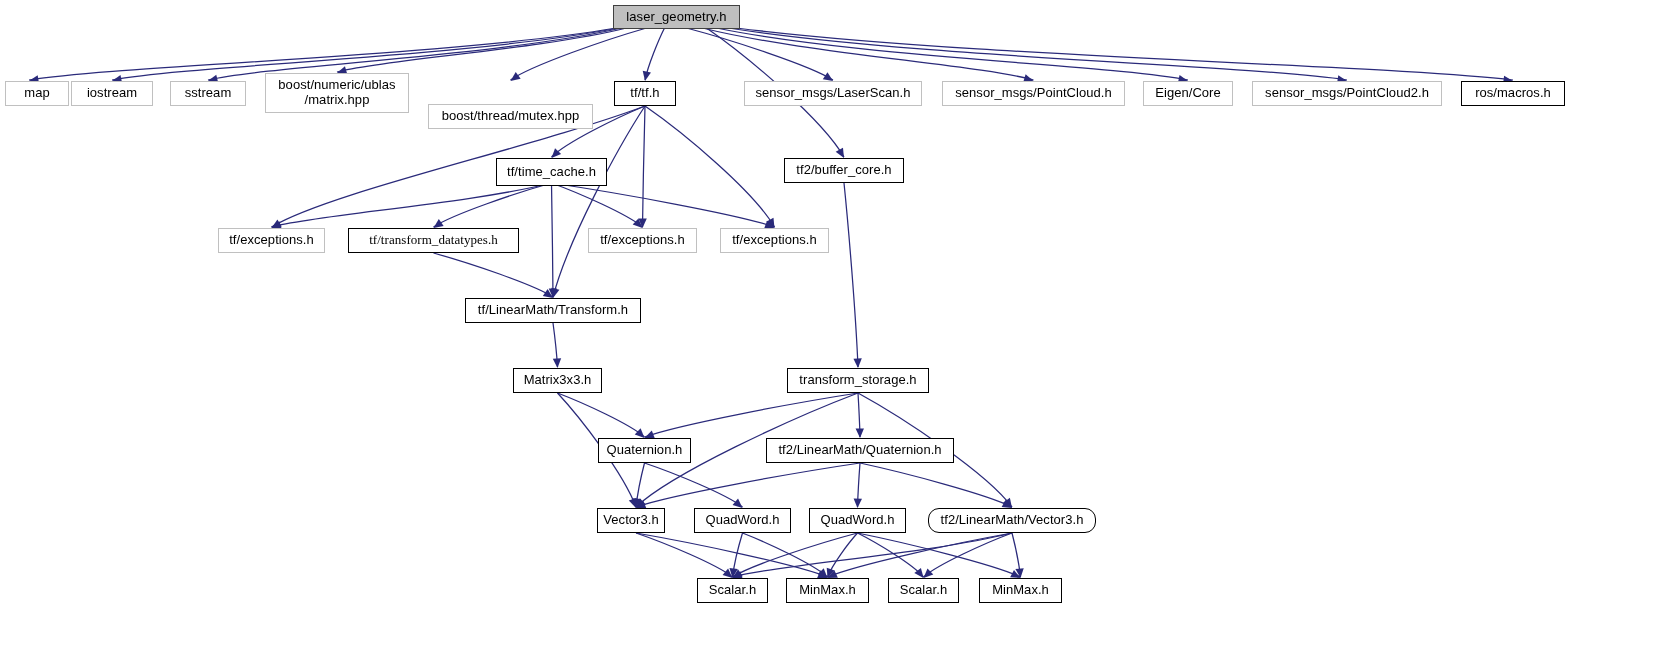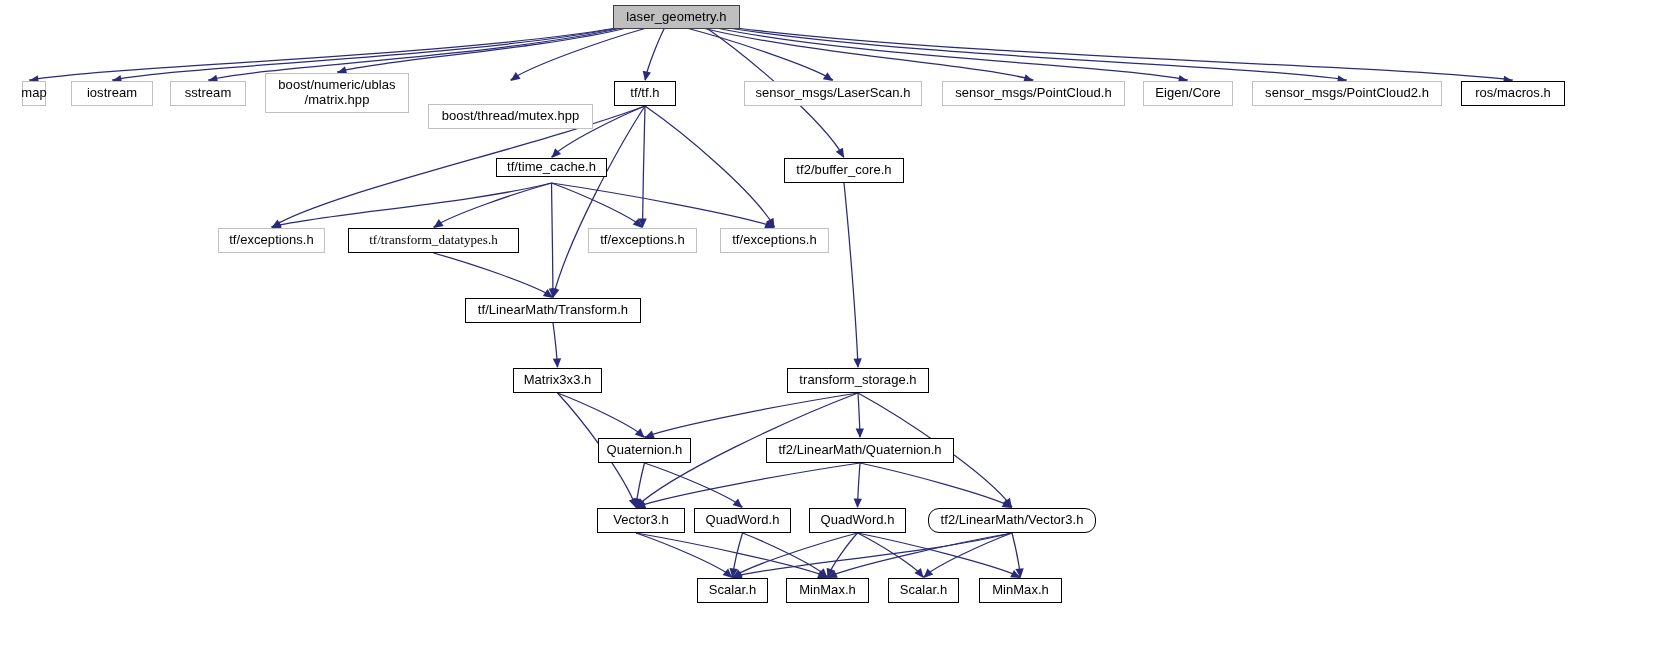--- a/index.html
+++ b/index.html
@@ -143,44 +143,44 @@
       <polygon points="732.5,578 740.3808462932654,571.2337409374217 742.8084226763162,579.2753124818684" fill="#2a2a7a"></polygon>
       <path d="M 1012 533 C 956.65 542.9, 857.02 564.5, 827.5 577" fill="none" stroke="#2a2a7a" stroke-width="1.25"></path>
       <polygon points="827.5,578 834.3926969273738,570.2294962153428 837.8861796821972,577.8685785058899" fill="#2a2a7a"></polygon>
       <path d="M 1012 533 C 985.45 542.9, 937.66 564.5, 923.5 577" fill="none" stroke="#2a2a7a" stroke-width="1.25"></path>
       <polygon points="923.5,578 927.4776855691465,568.4047919505097 933.2740045557981,574.4844865320642" fill="#2a2a7a"></polygon>
       <path d="M 1012 533 C 1014.55 542.9, 1019.14 564.5, 1020.5 577" fill="none" stroke="#2a2a7a" stroke-width="1.25"></path>
       <polygon points="1020.5,578 1015.3689340525201,568.968822765408 1023.7266312436178,568.12686215949" fill="#2a2a7a"></polygon>
     </svg>
   <div id="nodes">
       <div class="node root" style="left: 613px; top: 5px; width: 127px; height: 24px;">laser_geometry.h</div>
-      <div class="node leaf" style="left: 22px; top: 81px; width: 24px; height: 25px;">map</div>
+      <div class="node leaf" style="left: 5px; top: 81px; width: 64px; height: 25px;">map</div>
       <div class="node leaf" style="left: 71px; top: 81px; width: 82px; height: 25px;">iostream</div>
       <div class="node leaf" style="left: 170px; top: 81px; width: 76px; height: 25px;">sstream</div>
       <div class="node leaf" style="left: 265px; top: 73px; width: 144px; height: 40px;">boost/numeric/ublas
 /matrix.hpp</div>
       <div class="node leaf" style="left: 428px; top: 81px; width: 165px; height: 25px; margin-top: 23px;">boost/thread/mutex.hpp</div>
       <div class="node internal" style="left: 614px; top: 81px; width: 62px; height: 25px;">tf/tf.h</div>
       <div class="node leaf" style="left: 744px; top: 81px; width: 178px; height: 25px;">sensor_msgs/LaserScan.h</div>
       <div class="node leaf" style="left: 942px; top: 81px; width: 183px; height: 25px;">sensor_msgs/PointCloud.h</div>
       <div class="node leaf" style="left: 1143px; top: 81px; width: 90px; height: 25px;">Eigen/Core</div>
       <div class="node leaf" style="left: 1252px; top: 81px; width: 190px; height: 25px;">sensor_msgs/PointCloud2.h</div>
       <div class="node internal" style="left: 1461px; top: 81px; width: 104px; height: 25px;">ros/macros.h</div>
-      <div class="node internal" style="left: 496px; top: 158px; width: 111px; height: 19px;">tf/time_cache.h</div>
+      <div class="node internal" style="left: 496px; top: 158px; width: 111px; height: 28px;">tf/time_cache.h</div>
       <div class="node internal" style="left: 784px; top: 158px; width: 120px; height: 25px;">tf2/buffer_core.h</div>
       <div class="node leaf" style="left: 218px; top: 228px; width: 107px; height: 25px;">tf/exceptions.h</div>
       <div class="node internal" style="left: 348px; top: 228px; width: 171px; height: 25px; font-family: Liberation Serif, serif;">tf/transform_datatypes.h</div>
       <div class="node leaf" style="left: 588px; top: 228px; width: 109px; height: 25px;">tf/exceptions.h</div>
       <div class="node leaf" style="left: 720px; top: 228px; width: 109px; height: 25px;">tf/exceptions.h</div>
       <div class="node internal" style="left: 465px; top: 298px; width: 176px; height: 25px;">tf/LinearMath/Transform.h</div>
       <div class="node internal" style="left: 513px; top: 368px; width: 89px; height: 25px;">Matrix3x3.h</div>
       <div class="node internal" style="left: 787px; top: 368px; width: 142px; height: 25px;">transform_storage.h</div>
       <div class="node internal" style="left: 598px; top: 438px; width: 93px; height: 25px;">Quaternion.h</div>
       <div class="node internal" style="left: 766px; top: 438px; width: 188px; height: 25px;">tf2/LinearMath/Quaternion.h</div>
-      <div class="node internal" style="left: 597px; top: 508px; width: 88px; height: 25px;">Vector3.h</div>
+      <div class="node internal" style="left: 597px; top: 508px; width: 68px; height: 25px;">Vector3.h</div>
       <div class="node internal" style="left: 694px; top: 508px; width: 97px; height: 25px;">QuadWord.h</div>
       <div class="node internal" style="left: 809px; top: 508px; width: 97px; height: 25px;">QuadWord.h</div>
       <div class="node internal" style="left: 928px; top: 508px; width: 168px; height: 25px; border-radius: 11px;">tf2/LinearMath/Vector3.h</div>
       <div class="node internal" style="left: 697px; top: 578px; width: 71px; height: 25px;">Scalar.h</div>
       <div class="node internal" style="left: 786px; top: 578px; width: 83px; height: 25px;">MinMax.h</div>
       <div class="node internal" style="left: 888px; top: 578px; width: 71px; height: 25px;">Scalar.h</div>
       <div class="node internal" style="left: 979px; top: 578px; width: 83px; height: 25px;">MinMax.h</div>
     </div>
 </div>
 

